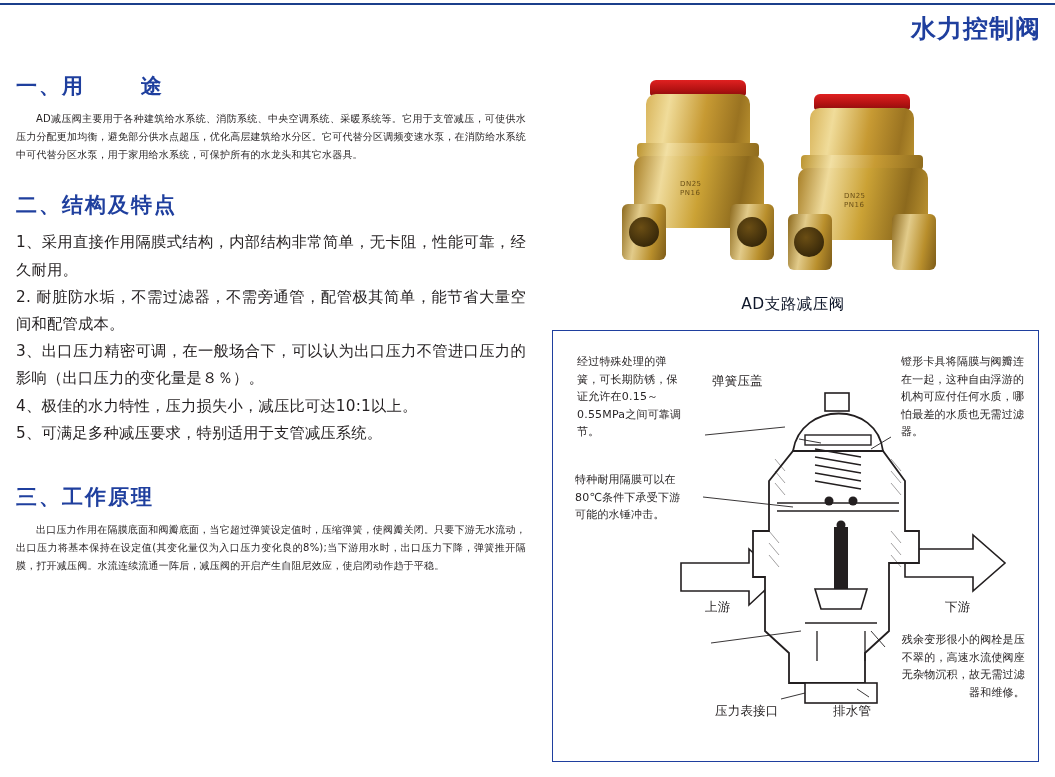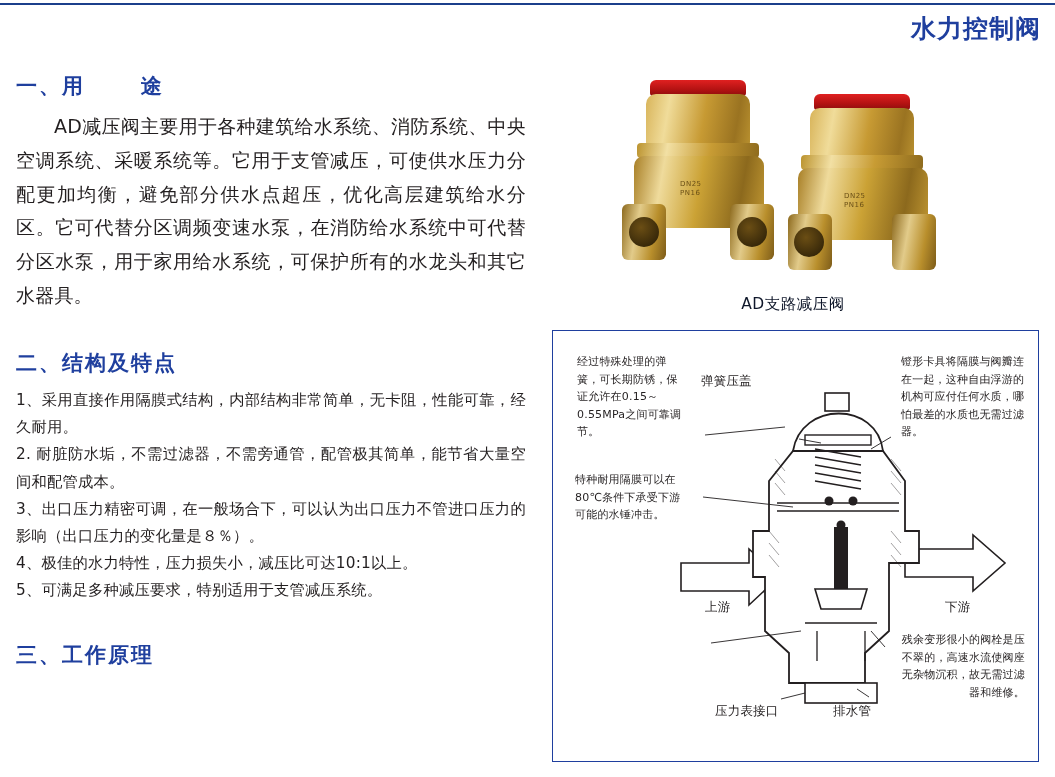--- a/index.html
+++ b/index.html
@@ -56,24 +56,24 @@
     width: 510px;
   }
   .sec-title {
     color: #1f3f9e;
     font-size: 21px;
     font-weight: bold;
     letter-spacing: 2px;
     margin: 0 0 10px 0;
     white-space: pre;
   }
-  .sec-title.t2 { margin-top: 36px; font-family: Liberation Serif, serif; }
+  .sec-title.t2 { margin-top: 28px; font-family: Liberation Serif, serif; }
   .sec-title.t3 { margin-top: 36px; }
   .body-text {
-    font-size: 19px;
+    font-size: 10px;
     line-height: 1.78;
     color: #231f20;
     margin: 0;
     text-align: justify;
     letter-spacing: 0.2px;
   }
   .body-text.indent { text-indent: 2em; }
   .list-line {
     font-size: 15.3px;
     line-height: 1.78;
@@ -208,20 +208,21 @@
     <p class="body-text indent">AD减压阀主要用于各种建筑给水系统、消防系统、中央空调系统、采暖系统等。它用于支管减压，可使供水压力分配更加均衡，避免部分供水点超压，优化高层建筑给水分区。它可代替分区调频变速水泵，在消防给水系统中可代替分区水泵，用于家用给水系统，可保护所有的水龙头和其它水器具。</p>
 
     <h2 class="sec-title t2">二、结构及特点</h2>
     <p class="list-line">1、采用直接作用隔膜式结构，内部结构非常简单，无卡阻，性能可靠，经久耐用。</p>
     <p class="list-line">2. 耐脏防水垢，不需过滤器，不需旁通管，配管极其简单，能节省大量空间和配管成本。</p>
     <p class="list-line">3、出口压力精密可调，在一般场合下，可以认为出口压力不管进口压力的影响（出口压力的变化量是８％）。</p>
     <p class="list-line">4、极佳的水力特性，压力损失小，减压比可达10:1以上。</p>
     <p class="list-line">5、可满足多种减压要求，特别适用于支管减压系统。</p>
 
     <h2 class="sec-title t3">三、工作原理</h2>
+    <p class="body-text indent">出口压力作用在隔膜底面和阀瓣底面，当它超过弹簧设定值时，压缩弹簧，使阀瓣关闭。只要下游无水流动，出口压力将基本保持在设定值(其变化量仅为入口压力变化良的8%);当下游用水时，出口压力下降，弹簧推开隔膜，打开减压阀。水流连续流通一阵后，减压阀的开启产生自阻尼效应，使启闭动作趋于平稳。</p>
   </div>
 
   <div class="right-col">
     <div class="photo-area">
 
       <div class="valve v1" style="width:135px;height:200px;">
         <div class="v-cap" style="left:18px;top:0;"></div>
         <div class="v-bonnet" style="left:14px;top:14px;"></div>
         <div class="v-flangering" style="left:5px;top:63px;"></div>
         <div class="v-body" style="left:2px;top:76px;"></div>
@@ -304,20 +305,20 @@
       <path d="M332 316 L318 300" stroke="#231f20" stroke-width="0.9" fill="none"></path>
       <path d="M228 368 L252 362" stroke="#231f20" stroke-width="0.9" fill="none"></path>
       <path d="M316 366 L304 358" stroke="#231f20" stroke-width="0.9" fill="none"></path>
     </svg>
 
     <div class="dg-note" style="left:24px;top:22px;width:108px;">经过特殊处理的弹簧，可长期防锈，保证允许在0.15～0.55MPa之间可靠调节。</div>
     <div class="dg-note" style="left:22px;top:140px;width:116px;">特种耐用隔膜可以在80℃条件下承受下游可能的水锤冲击。</div>
     <div class="dg-note" style="left:348px;top:22px;width:126px;">镫形卡具将隔膜与阀瓣连在一起，这种自由浮游的机构可应付任何水质，哪怕最差的水质也无需过滤器。</div>
     <div class="dg-note" style="left:340px;top:300px;width:132px;text-align:right;">残余变形很小的阀栓是压不翠的，高速水流使阀座无杂物沉积，故无需过滤器和维修。</div>
 
-    <div class="dg-label" style="left:148px;top:42px;">弹簧压盖</div>
+    <div class="dg-label" style="left:159px;top:42px;">弹簧压盖</div>
     <div class="dg-label" style="left:152px;top:268px;">上游</div>
     <div class="dg-label" style="left:392px;top:268px;">下游</div>
     <div class="dg-label" style="left:162px;top:372px;">压力表接口</div>
     <div class="dg-label" style="left:280px;top:372px;">排水管</div>
   </div>
 
 </div>
 
 </body></html>

